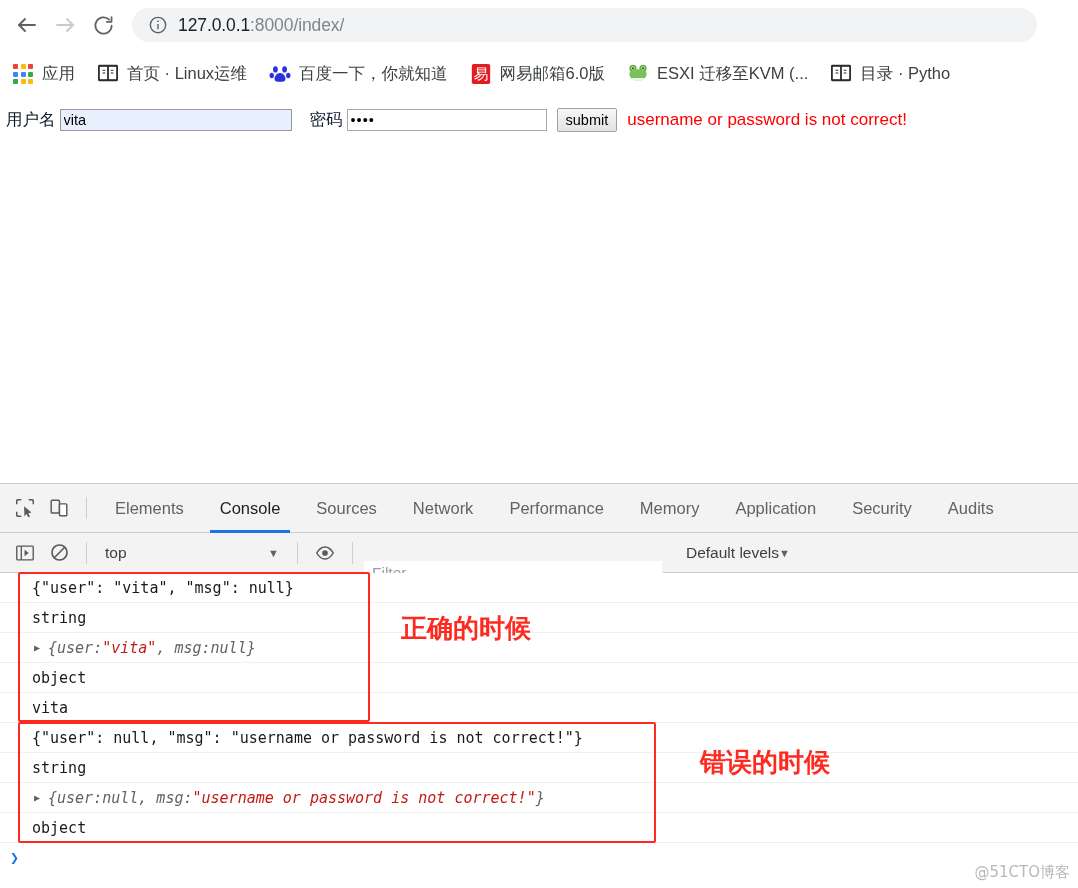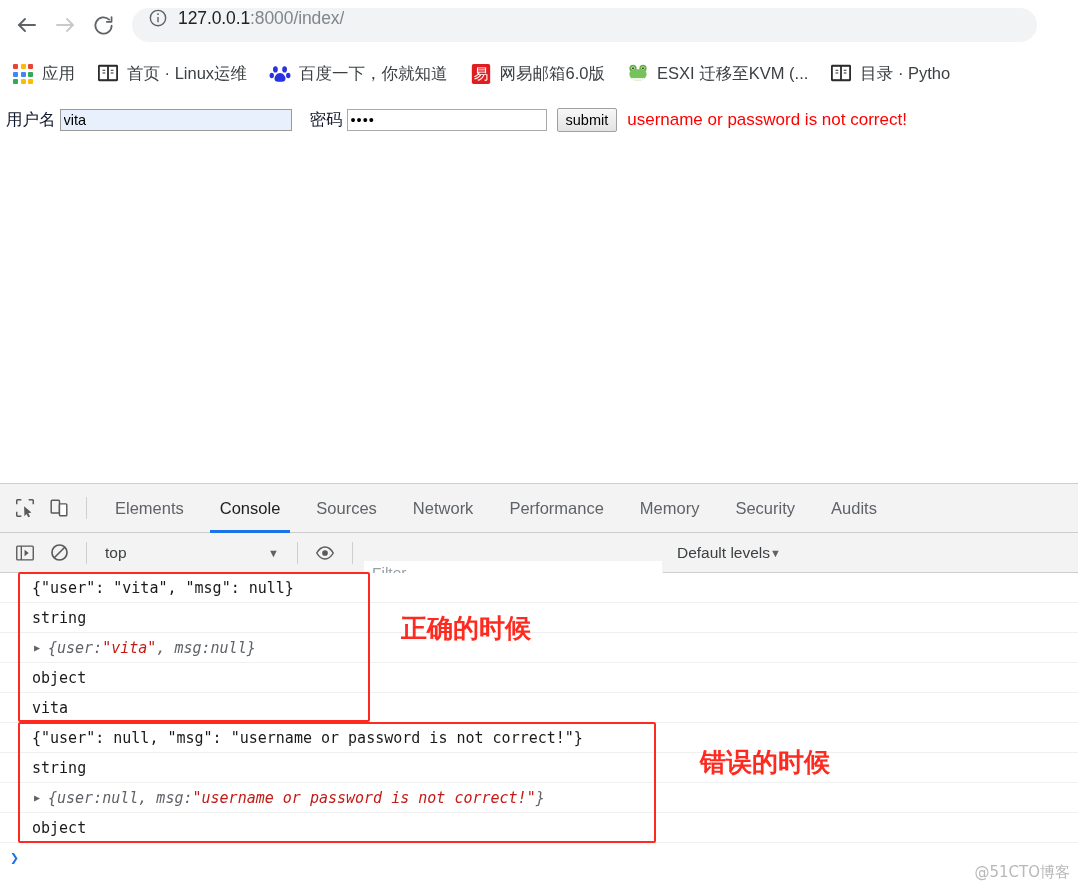--- a/index.html
+++ b/index.html
@@ -17,21 +17,21 @@
   .nav-row { display:flex; align-items:center; height:50px; padding-left:8px; }
   .navbtn {
     width:38px; height:38px; display:flex; align-items:center; justify-content:center;
     color:#5f6368; flex:0 0 auto;
   }
   .navbtn.disabled { color:#c8cacc; }
   .navbtn svg { display:block; }
   .omnibox {
     margin-left:10px; height:34px; flex:1 1 auto; max-width:905px;
     background:#f1f3f4; border-radius:18px;
-    display:flex; align-items:flex-start; padding:0 16px;
+    display:flex; align-items:flex-start; padding:7px 16px;
   }
   .omni-info { width:20px; height:20px; flex:0 0 auto; color:#5f6368; margin-right:10px; }
   .omni-text {
     font-size:17.5px; color:#202124; letter-spacing:-0.1px;
     white-space:nowrap; overflow:hidden;
   }
   .omni-text .path { color:#80868b; }
 
   
   .bookmarks {
@@ -94,21 +94,21 @@
     width:190px; height:26px; padding:0 8px; font-size:15.5px; color:#3c4043;
   }
   .caret { font-size:11px; color:#5f6368; }
   .filter-input {
     width:300px; height:26px; background:#fff; border:1px solid #f3f3f3;
     font-size:15.5px; color:#5f6368; padding:0 8px; outline:none;
     font-family:"Liberation Sans", sans-serif;
     margin-top:40px;
   }
   .filter-input::placeholder { color:#9aa0a6; }
-  .levels { font-size:15.5px; color:#3c4043; margin-left:14px; display:flex; align-items:center; gap:0; }
+  .levels { font-size:15.5px; color:#3c4043; margin-left:23px; display:flex; align-items:center; gap:0; }
 
   
   .console-area { position:relative; height:313px; background:#fff; }
   .cmsg {
     height:30px; display:flex; align-items:center;
     border-bottom:1px solid #f0f0f0;
     font-family:"DejaVu Sans Mono","Liberation Mono", monospace;
     font-size:15px; color:#1a1a1a; padding-left:32px; white-space:nowrap;
   }
   .cmsg .tri { position:absolute; left:34px; color:#5f6368; font-size:10px; }
@@ -275,20 +275,21 @@
             <rect x="12.5" y="7.5" width="8" height="13" rx="1" fill="#fff"></rect>
           </svg>
       </div>
       <div class="dt-sep"></div>
       <div class="dt-tab">Elements</div>
       <div class="dt-tab active">Console</div>
       <div class="dt-tab">Sources</div>
       <div class="dt-tab">Network</div>
       <div class="dt-tab">Performance</div>
       <div class="dt-tab">Memory</div>
+      <div class="dt-tab">Application</div>
       <div class="dt-tab">Security</div>
       <div class="dt-tab">Audits</div>
     </div>
 
     <div class="dt-toolbar">
       <div class="dt-ticon">
         <svg width="22" height="22" viewBox="0 0 24 24" fill="none" stroke="currentColor" stroke-width="1.5">
             <rect x="3" y="4.5" width="18" height="15" rx="1"></rect>
             <line x1="8" y1="4.5" x2="8" y2="19.5"></line>
             <path d="M11.5 8.5l4.5 3.5-4.5 3.5z" fill="currentColor" stroke="none"></path>

